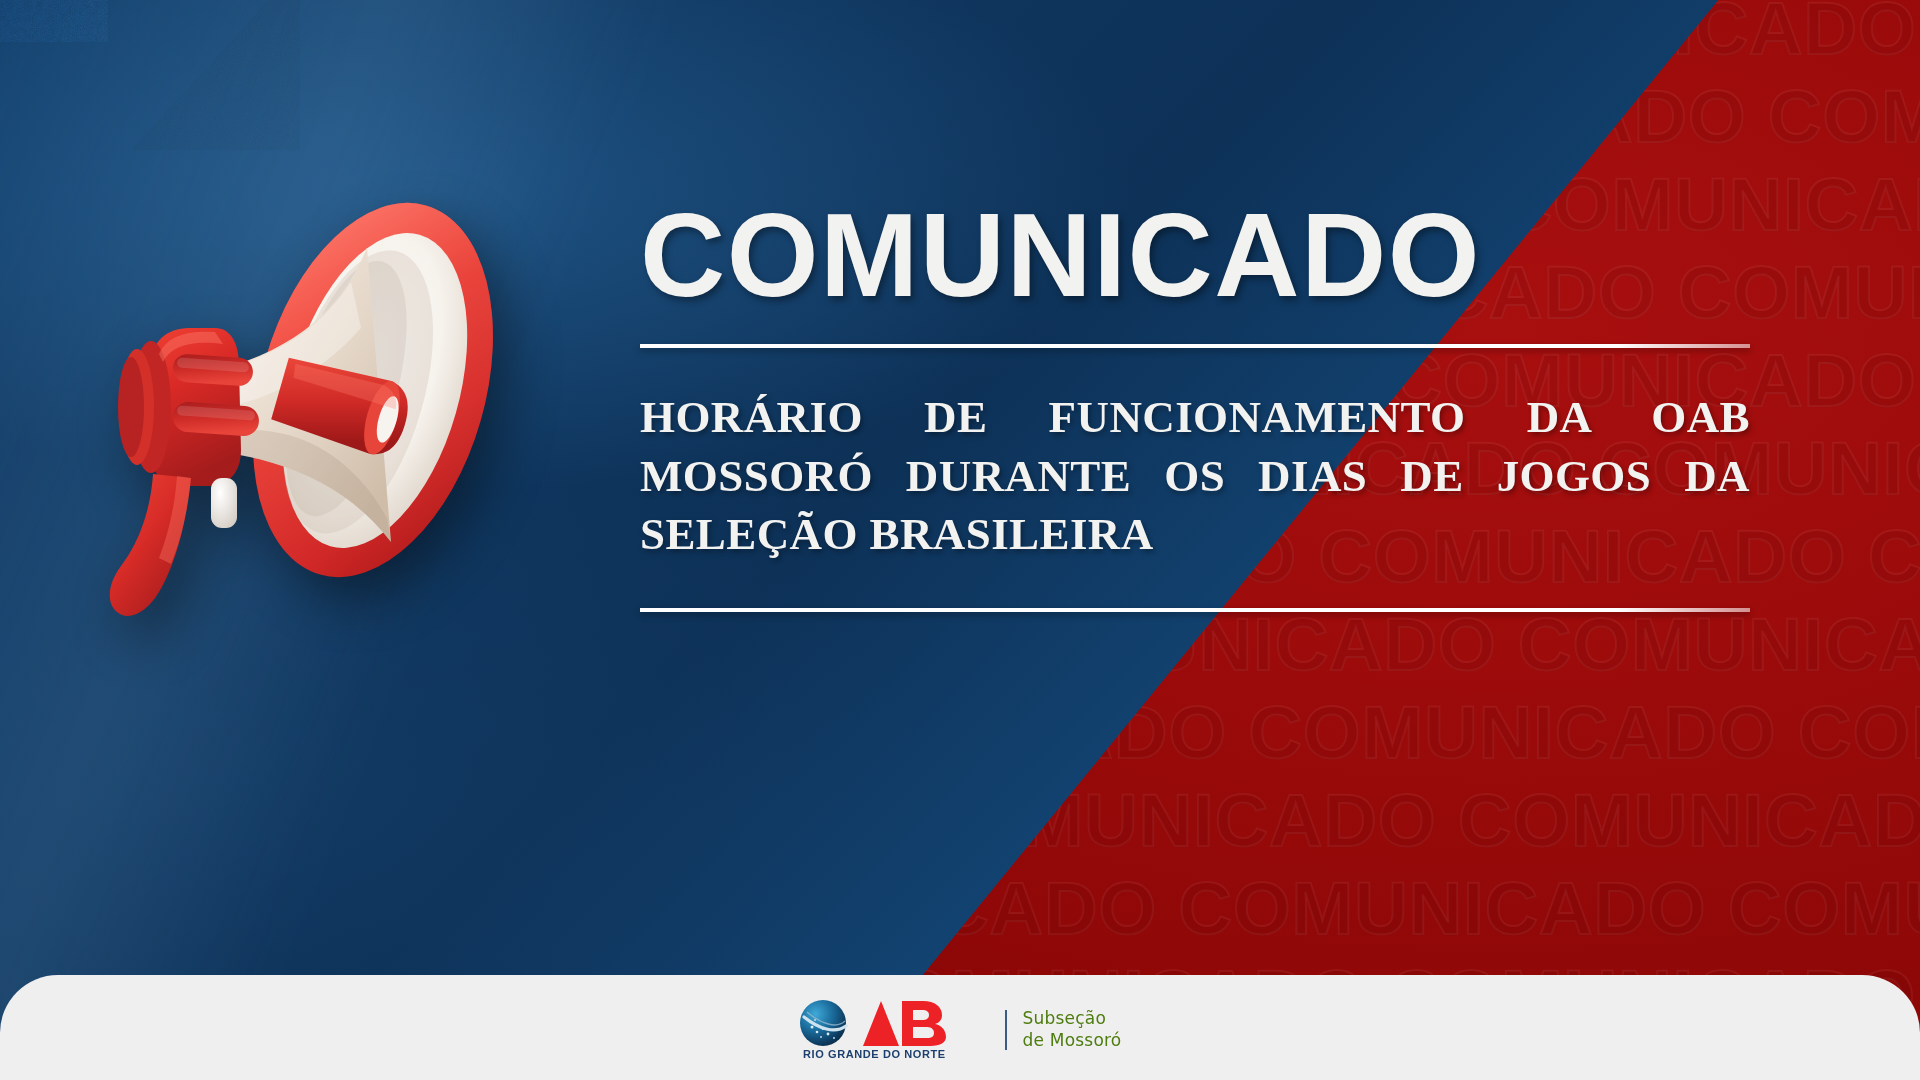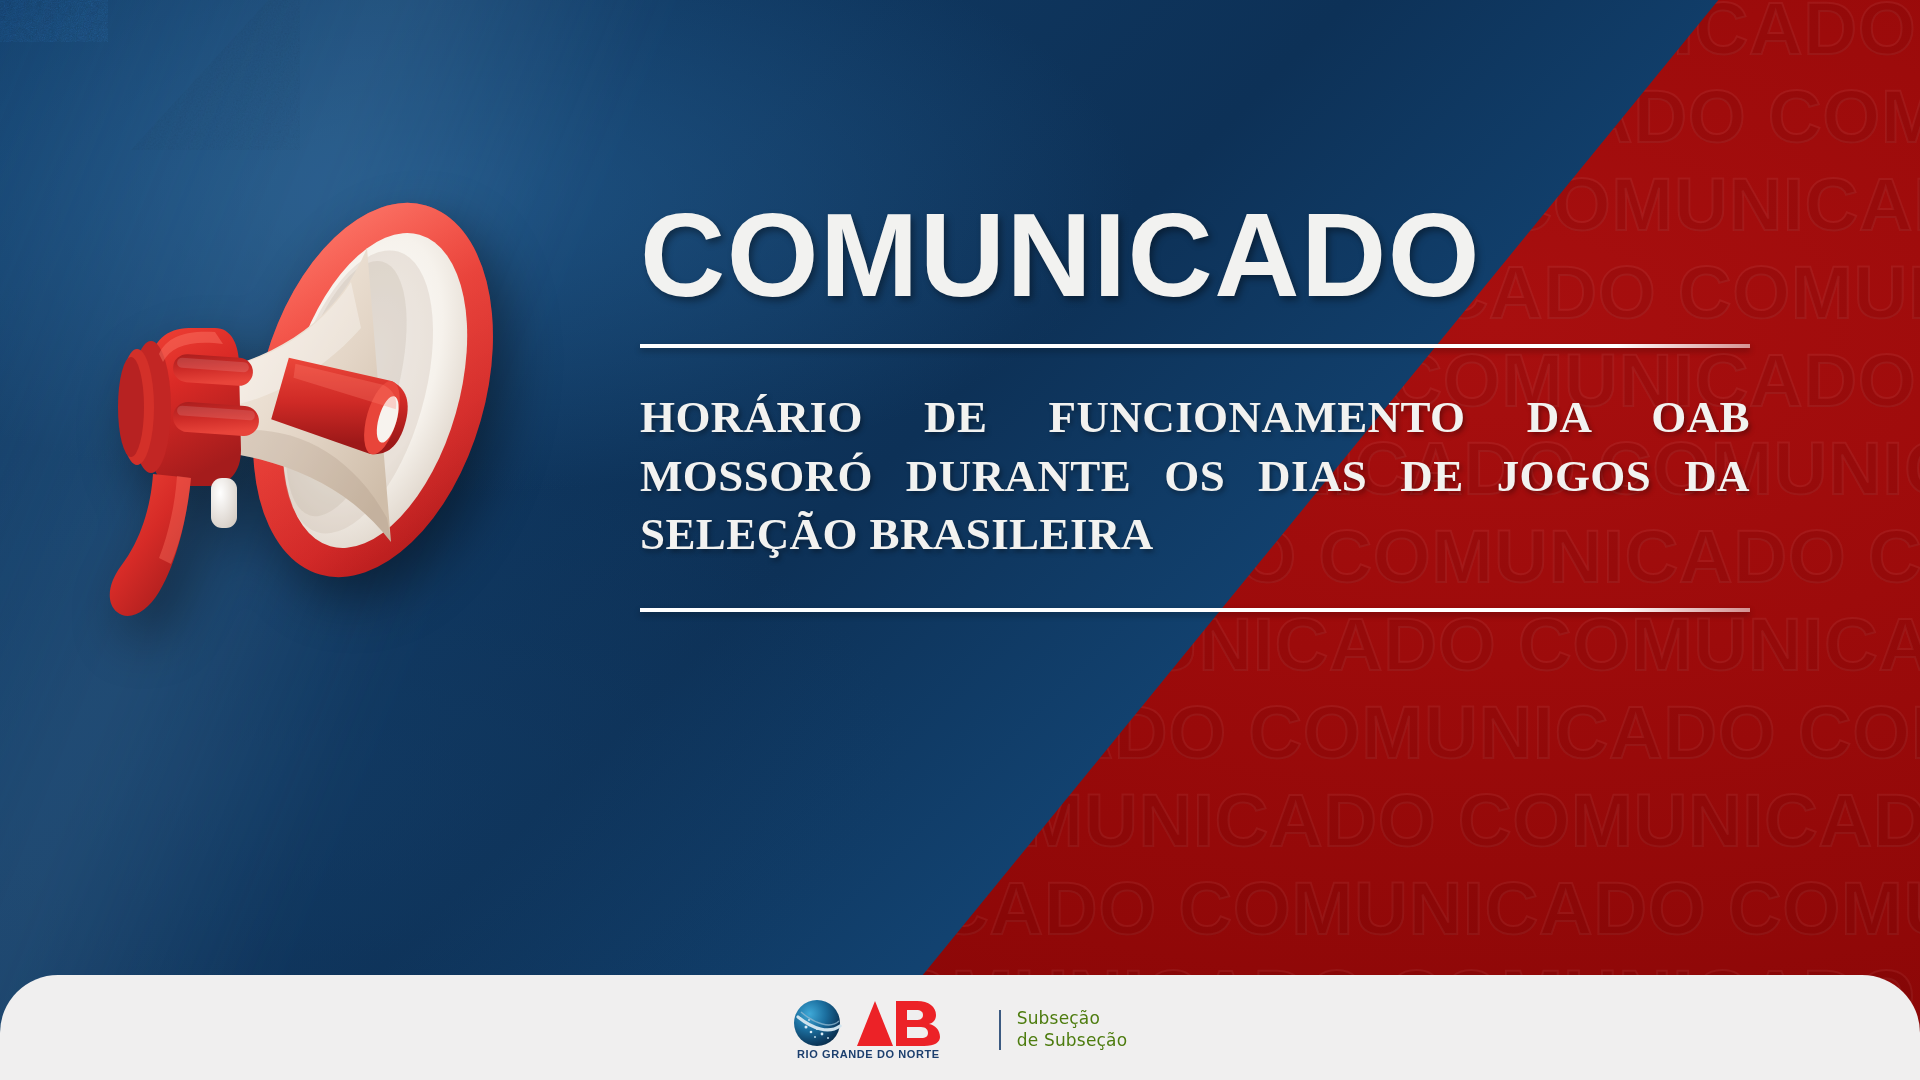--- a/index.html
+++ b/index.html
@@ -353,19 +353,19 @@
         <path d="M114 11 L 123 11 C 128 11, 130 13, 130 16 C 130 19, 128 21, 123 21 L 114 21 Z" fill="#f0efef"></path>
         <path d="M114 28 L 128 28 C 133 28, 135 31, 135 34 C 135 37, 133 39, 128 39 L 114 39 Z" fill="#f0efef"></path>
 
         <text x="4" y="59" font-family="Liberation Sans, DejaVu Sans, sans-serif" font-size="11" font-weight="700" letter-spacing="0.6" fill="#1c3f6e">RIO GRANDE DO NORTE</text>
       </svg>
 
       <div class="divider-v"></div>
 
       <div class="subsecao">
         <div>Subseção</div>
-        <div>de Subseção</div>
+        <div>de Mossoró</div>
       </div>
 
     </div>
   </div>
 
 </div>
 
 </body></html>

